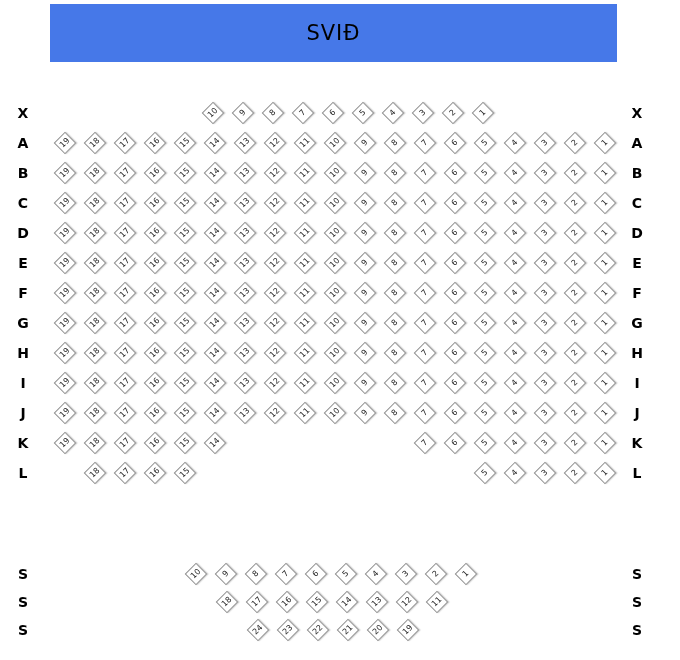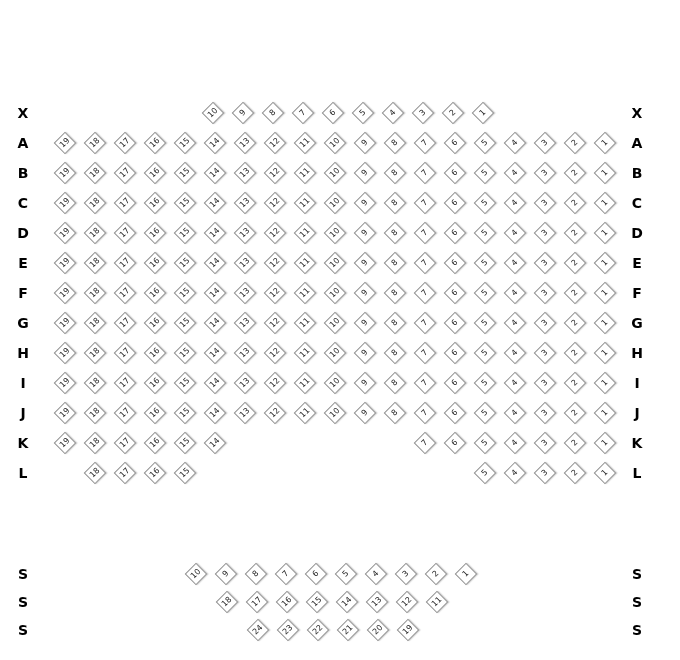--- a/index.html
+++ b/index.html
@@ -20,20 +20,21 @@
     transform:rotate(-45deg);
     font-size:8px;line-height:14px;text-align:center;color:#1c1c1c;
     box-shadow:1px 1px 1px rgba(0,0,0,0.18);
     cursor:pointer;
   }
 </style>
 </head>
 <body>
 
 <div class="seat-map">
+  <div class="stage-banner" style="background: rgb(70, 120, 232); color: rgb(0, 0, 0);">SVIÐ</div>
 <div class="row-label" style="left: 12px; top: 104px; color: rgb(0, 0, 0);">X</div>
     <div class="row-label" style="left: 626px; top: 104px; color: rgb(0, 0, 0);">X</div>
     <div class="seat" style="left: 205px; top: 105px; border-color: rgb(143, 143, 143); background: rgb(255, 255, 255); color: rgb(28, 28, 28);">10</div>
     <div class="seat" style="left: 235px; top: 105px; border-color: rgb(143, 143, 143); background: rgb(255, 255, 255); color: rgb(28, 28, 28);">9</div>
     <div class="seat" style="left: 265px; top: 105px; border-color: rgb(143, 143, 143); background: rgb(255, 255, 255); color: rgb(28, 28, 28);">8</div>
     <div class="seat" style="left: 295px; top: 105px; border-color: rgb(143, 143, 143); background: rgb(255, 255, 255); color: rgb(28, 28, 28);">7</div>
     <div class="seat" style="left: 325px; top: 105px; border-color: rgb(143, 143, 143); background: rgb(255, 255, 255); color: rgb(28, 28, 28);">6</div>
     <div class="seat" style="left: 355px; top: 105px; border-color: rgb(143, 143, 143); background: rgb(255, 255, 255); color: rgb(28, 28, 28);">5</div>
     <div class="seat" style="left: 385px; top: 105px; border-color: rgb(143, 143, 143); background: rgb(255, 255, 255); color: rgb(28, 28, 28);">4</div>
     <div class="seat" style="left: 415px; top: 105px; border-color: rgb(143, 143, 143); background: rgb(255, 255, 255); color: rgb(28, 28, 28);">3</div>

